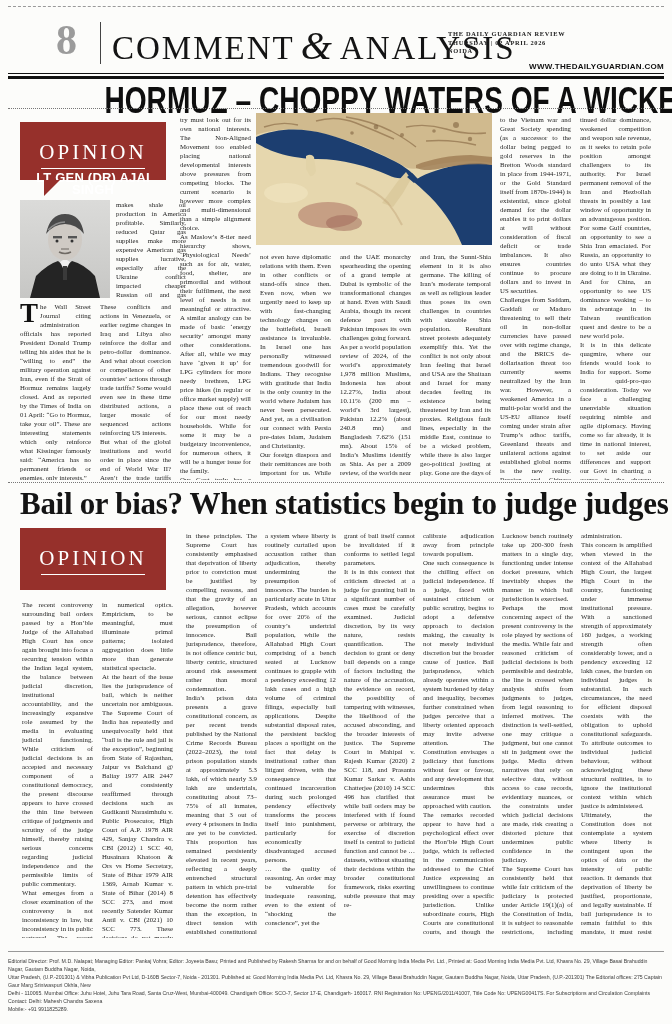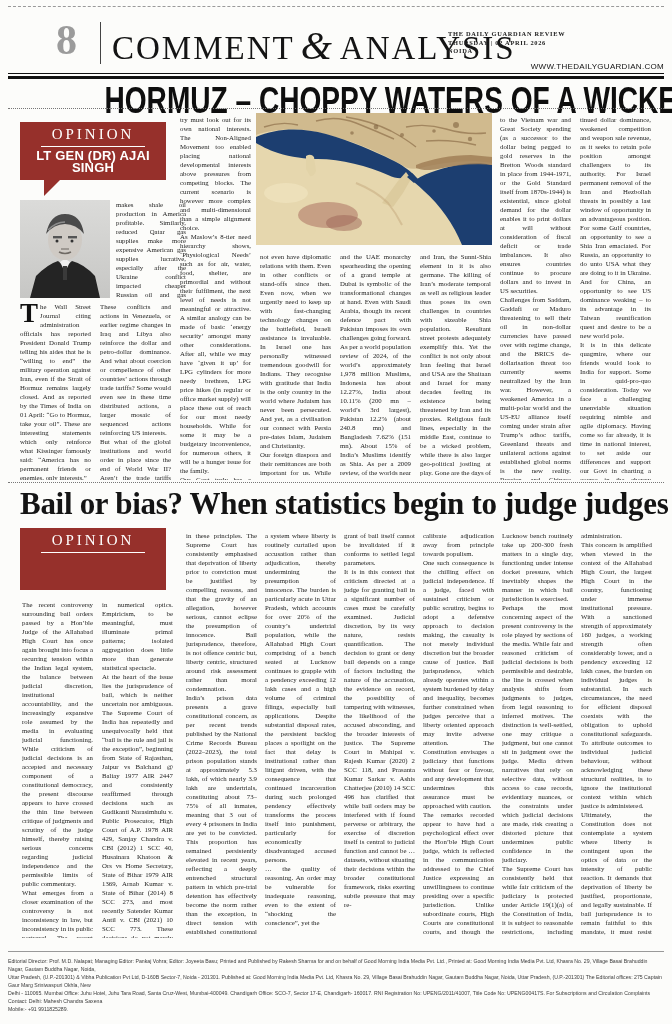--- a/index.html
+++ b/index.html
@@ -7,37 +7,37 @@
         font-family:"Liberation Serif",serif;color:#1f1f1f;overflow:hidden;}
   
   .toprule{position:absolute;left:8px;top:6px;width:656px;border-top:1px dashed #9a9a9a;}
   .pagenum{position:absolute;left:56px;top:16px;font-size:42px;font-weight:bold;color:#9b9b9b;}
   .mast-vline{position:absolute;left:100px;top:22px;height:42px;width:1px;background:#444;}
   .section-title{position:absolute;left:112px;top:22px;font-size:33px;letter-spacing:2px;
                  color:#141414;font-weight:normal;margin:0;white-space:nowrap;}
   .section-title .amp{font-style:italic;font-size:40px;padding:0 6px;}
   .pub-block{position:absolute;left:448px;top:30px;font-size:6.4px;font-weight:bold;
              letter-spacing:.7px;line-height:8.6px;color:#222;}
-  .website{position:absolute;right:8px;top:62px;font-size:8px;font-weight:normal;
+  .website{position:absolute;right:8px;top:62px;font-size:8px;font-weight:bold;
            font-family:"Liberation Sans",sans-serif;color:#111;letter-spacing:.3px;}
   .rule-thin{position:absolute;left:8px;top:73px;width:656px;height:1px;background:#111;}
   .rule-thick{position:absolute;left:8px;top:76px;width:656px;height:3px;background:#111;}
   
   .headline1{position:absolute;left:0;top:80px;width:672px;text-align:center;margin:0;}
   .headline1 span{display:inline-block;font-family:"Liberation Sans",sans-serif;
       font-weight:800;font-size:36px;letter-spacing:0;color:#0e0e0e;
       transform:scaleX(.78);transform-origin:center;white-space:nowrap;}
   .dotrule{position:absolute;left:8px;width:656px;border-top:1px dotted #777;}
   .headline2{position:absolute;left:20px;top:486px;font-size:31px;font-weight:bold;
              letter-spacing:-.3px;color:#141414;margin:0;white-space:nowrap;}
   
   .opbox{position:absolute;left:20px;width:146px;background:#96302b;color:#fff;text-align:center;}
   .opbox1{top:122px;height:58px;}
   .opbox2{top:528px;height:62px;}
-  .oplabel{font-size:15px;letter-spacing:3px;padding-top:4px;}
+  .oplabel{font-size:21px;letter-spacing:3px;padding-top:18px;}
   .oprule{width:104px;height:1px;background:#fff;margin:3px auto 3px auto;}
   .opauthor{font-family:"Liberation Sans",sans-serif;font-weight:bold;font-size:13px;
             letter-spacing:.2px;line-height:11.5px;padding:0 4px;}
   .oppointer{position:absolute;left:44px;top:180px;width:0;height:0;
              border-top:16px solid #96302b;border-right:16px solid transparent;}
   
   .photo{position:absolute;left:20px;top:200px;width:90px;height:98px;overflow:hidden;}
   .mapbox{position:absolute;left:256px;top:113px;width:236px;height:132px;overflow:hidden;}
   
   .col{position:absolute;width:71px;font-size:6.8px;line-height:9px;text-align:justify;

